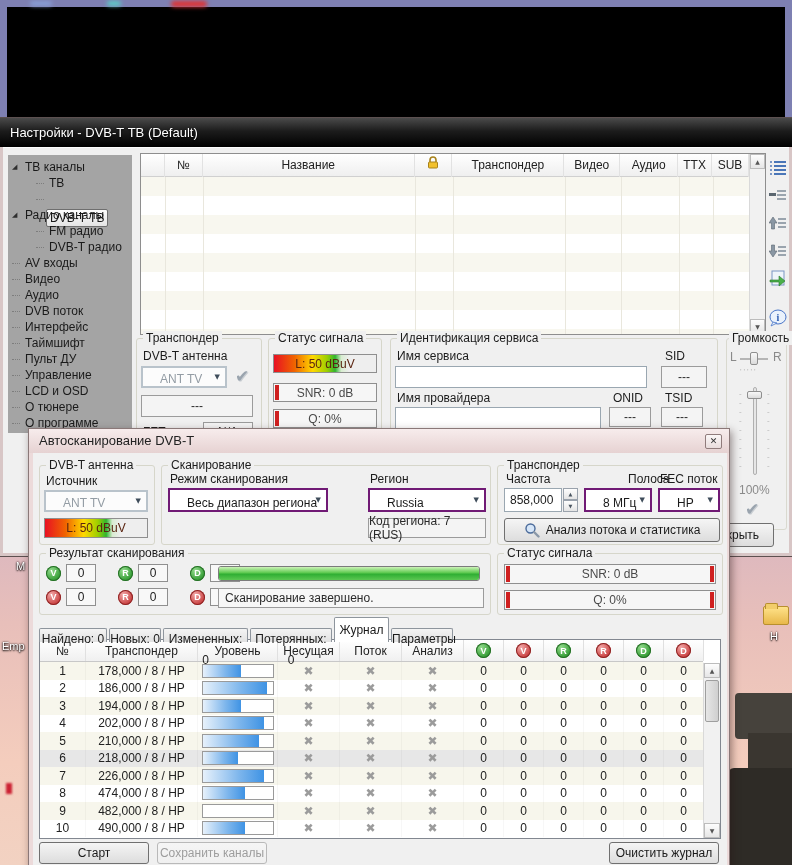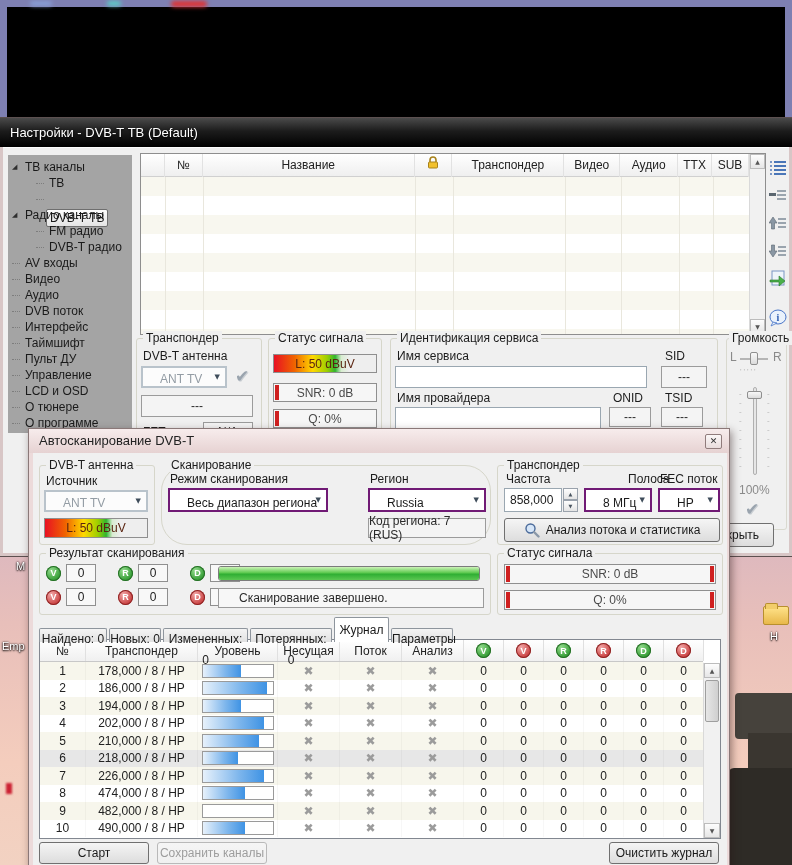--- a/index.html
+++ b/index.html
@@ -368,21 +368,21 @@
       <div class="group" style="left:6px;top:12px;width:116px;height:80px;">
         <span class="glabel">DVB-T антенна</span>
         <span class="lbl" style="left:6px;top:8px;">Источник</span>
         <div class="combo disabled" style="left:4px;top:24px;width:104px;height:22px;">
           <span>ANT TV</span>
           <span class="arrow">▼</span>
         </div>
         <div class="bar sig" style="left:4px;top:52px;width:104px;height:20px;">L: 50 dBuV</div>
       </div>
 
-      <div class="group" style="left:128px;top:12px;width:330px;height:80px;border-radius:26px;">
+      <div class="group" style="left:128px;top:12px;width:330px;height:80px;">
         <span class="glabel">Сканирование</span>
         <span class="lbl" style="left:8px;top:6px;">Режим сканирования</span>
         <div class="combo" style="left:6px;top:22px;width:160px;height:24px;">
           <span>Весь диапазон региона</span>
           <span class="arrow">▼</span>
         </div>
         <span class="lbl" style="left:208px;top:6px;">Регион</span>
         <div class="combo" style="left:206px;top:22px;width:118px;height:24px;">
           <span>Russia</span>
           <span class="arrow">▼</span>
@@ -429,21 +429,21 @@
             <div class="pfill" id="pfill" style="width: 100%;"></div>
           </div>
         <div class="abs" style="left:6px;top:34px;display:flex;align-items:center;" id="failRow">
             <span class="chip fail">V</span>
             <span class="cbox" style="width: 30px; height: 18px; margin-left: 5px;">0</span>
             <span class="chip fail" style="margin-left: 22px;">R</span>
             <span class="cbox" style="width: 30px; height: 18px; margin-left: 5px;">0</span>
             <span class="chip fail" style="margin-left: 22px;">D</span>
             <span class="cbox" style="width: 30px; height: 18px; margin-left: 5px;">0</span>
           </div>
-        <div class="sunken" style="left:178px;top:34px;width:266px;height:20px;justify-content:flex-start;padding-left:20px;background:#f7f7f7;">Сканирование завершено.</div>
+        <div class="sunken" style="left:178px;top:34px;width:266px;height:20px;justify-content:flex-start;padding-left:6px;background:#f7f7f7;">Сканирование завершено.</div>
       </div>
 
       <div class="group" style="left:464px;top:100px;width:226px;height:62px;">
         <span class="glabel">Статус сигнала</span>
         <div class="bar" style="left:6px;top:10px;width:212px;height:20px;">
             <i class="tickL"></i>
             <i class="tickR"></i>
             <span>SNR: 0 dB</span>
           </div>
         <div class="bar" style="left:6px;top:36px;width:212px;height:20px;">

